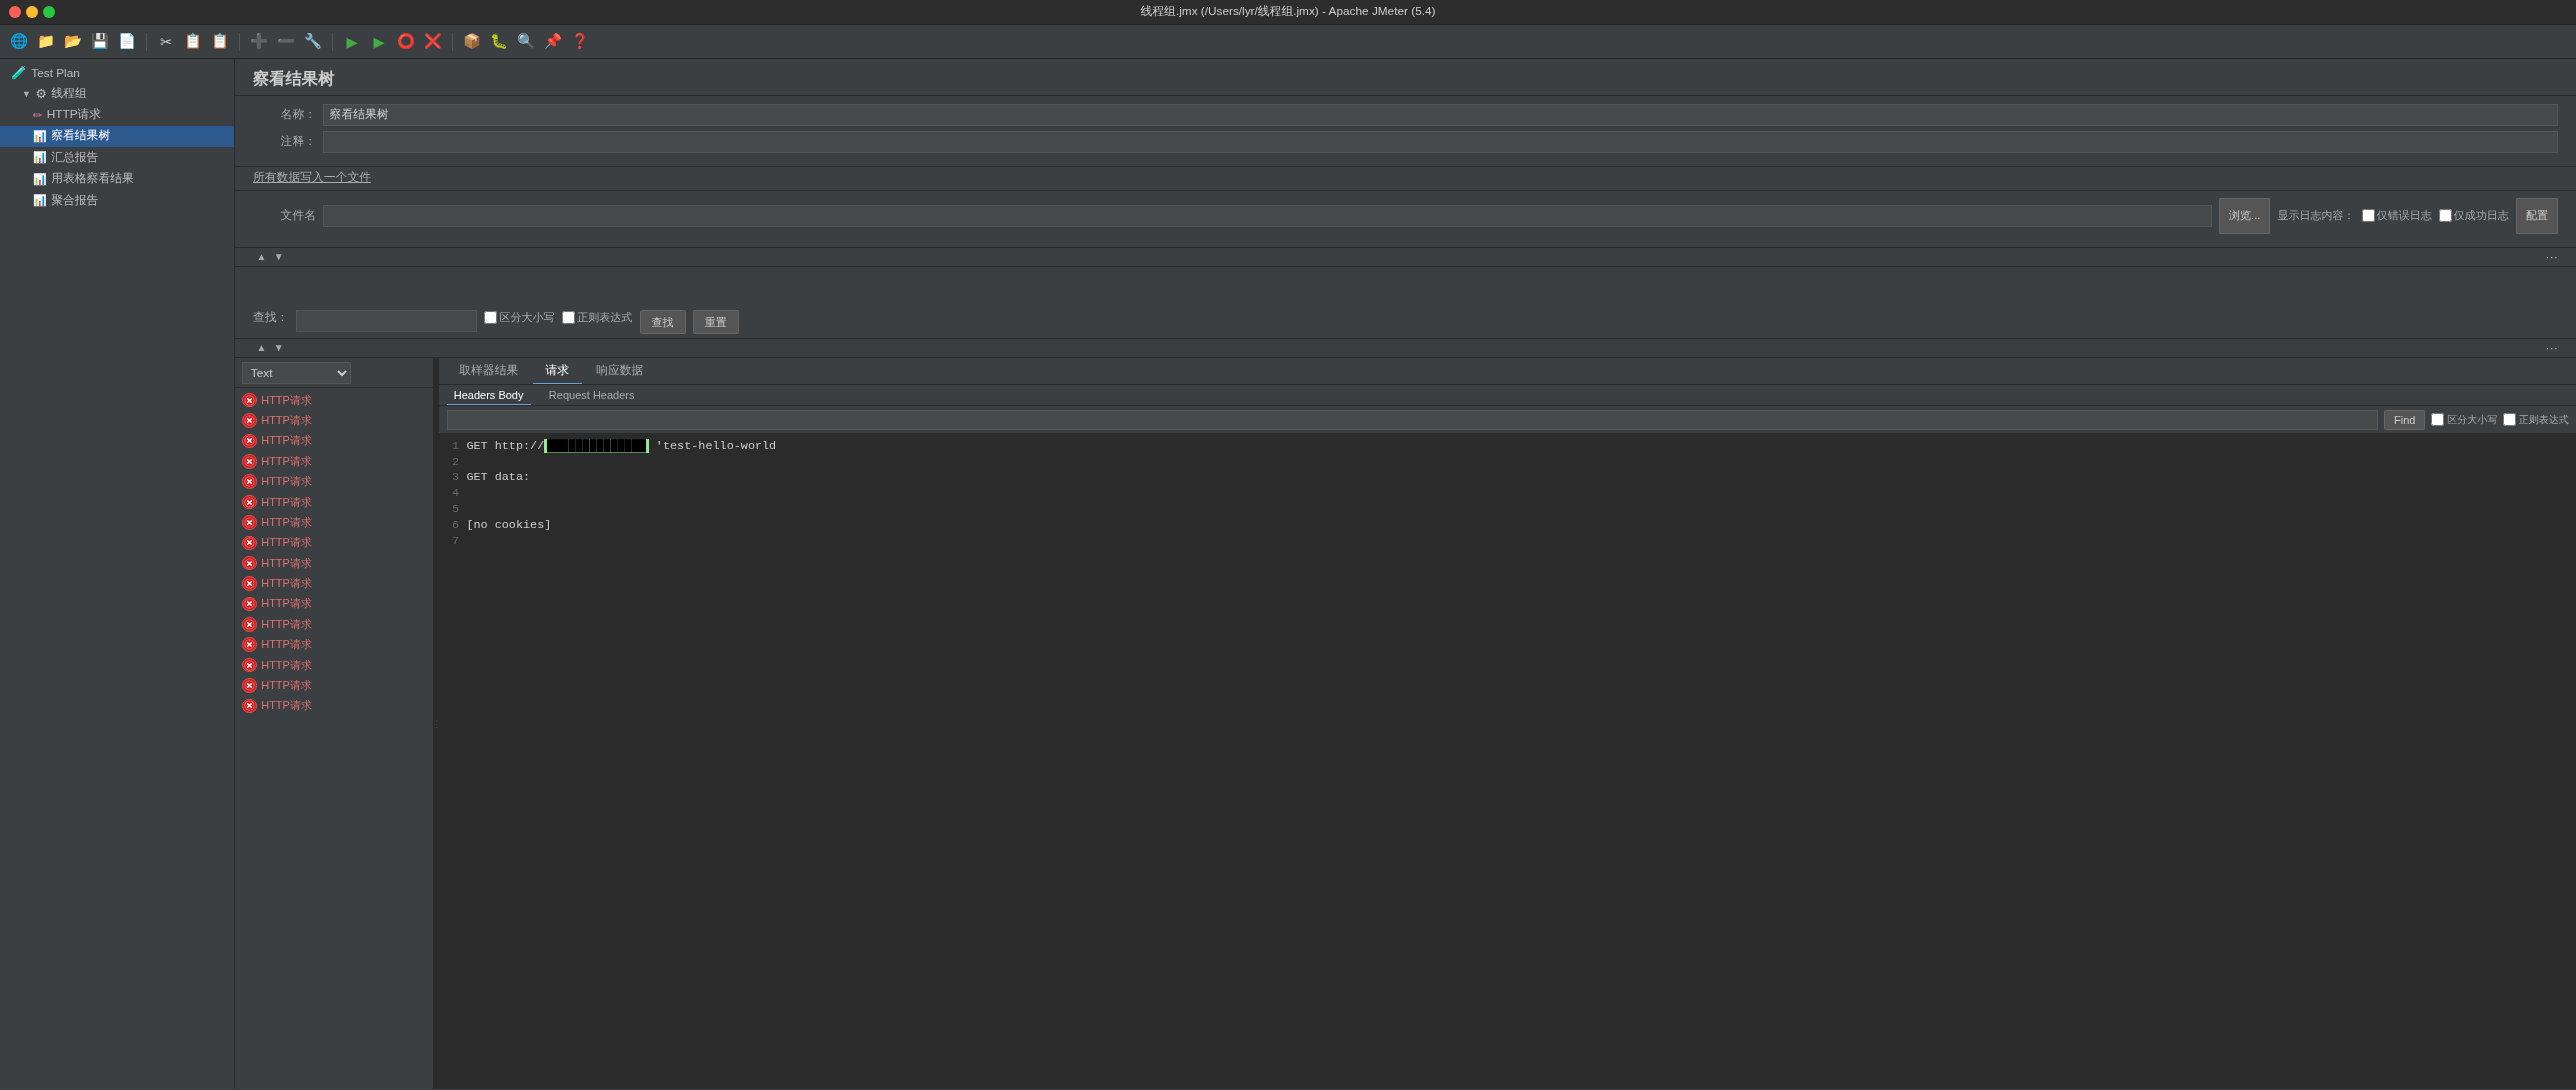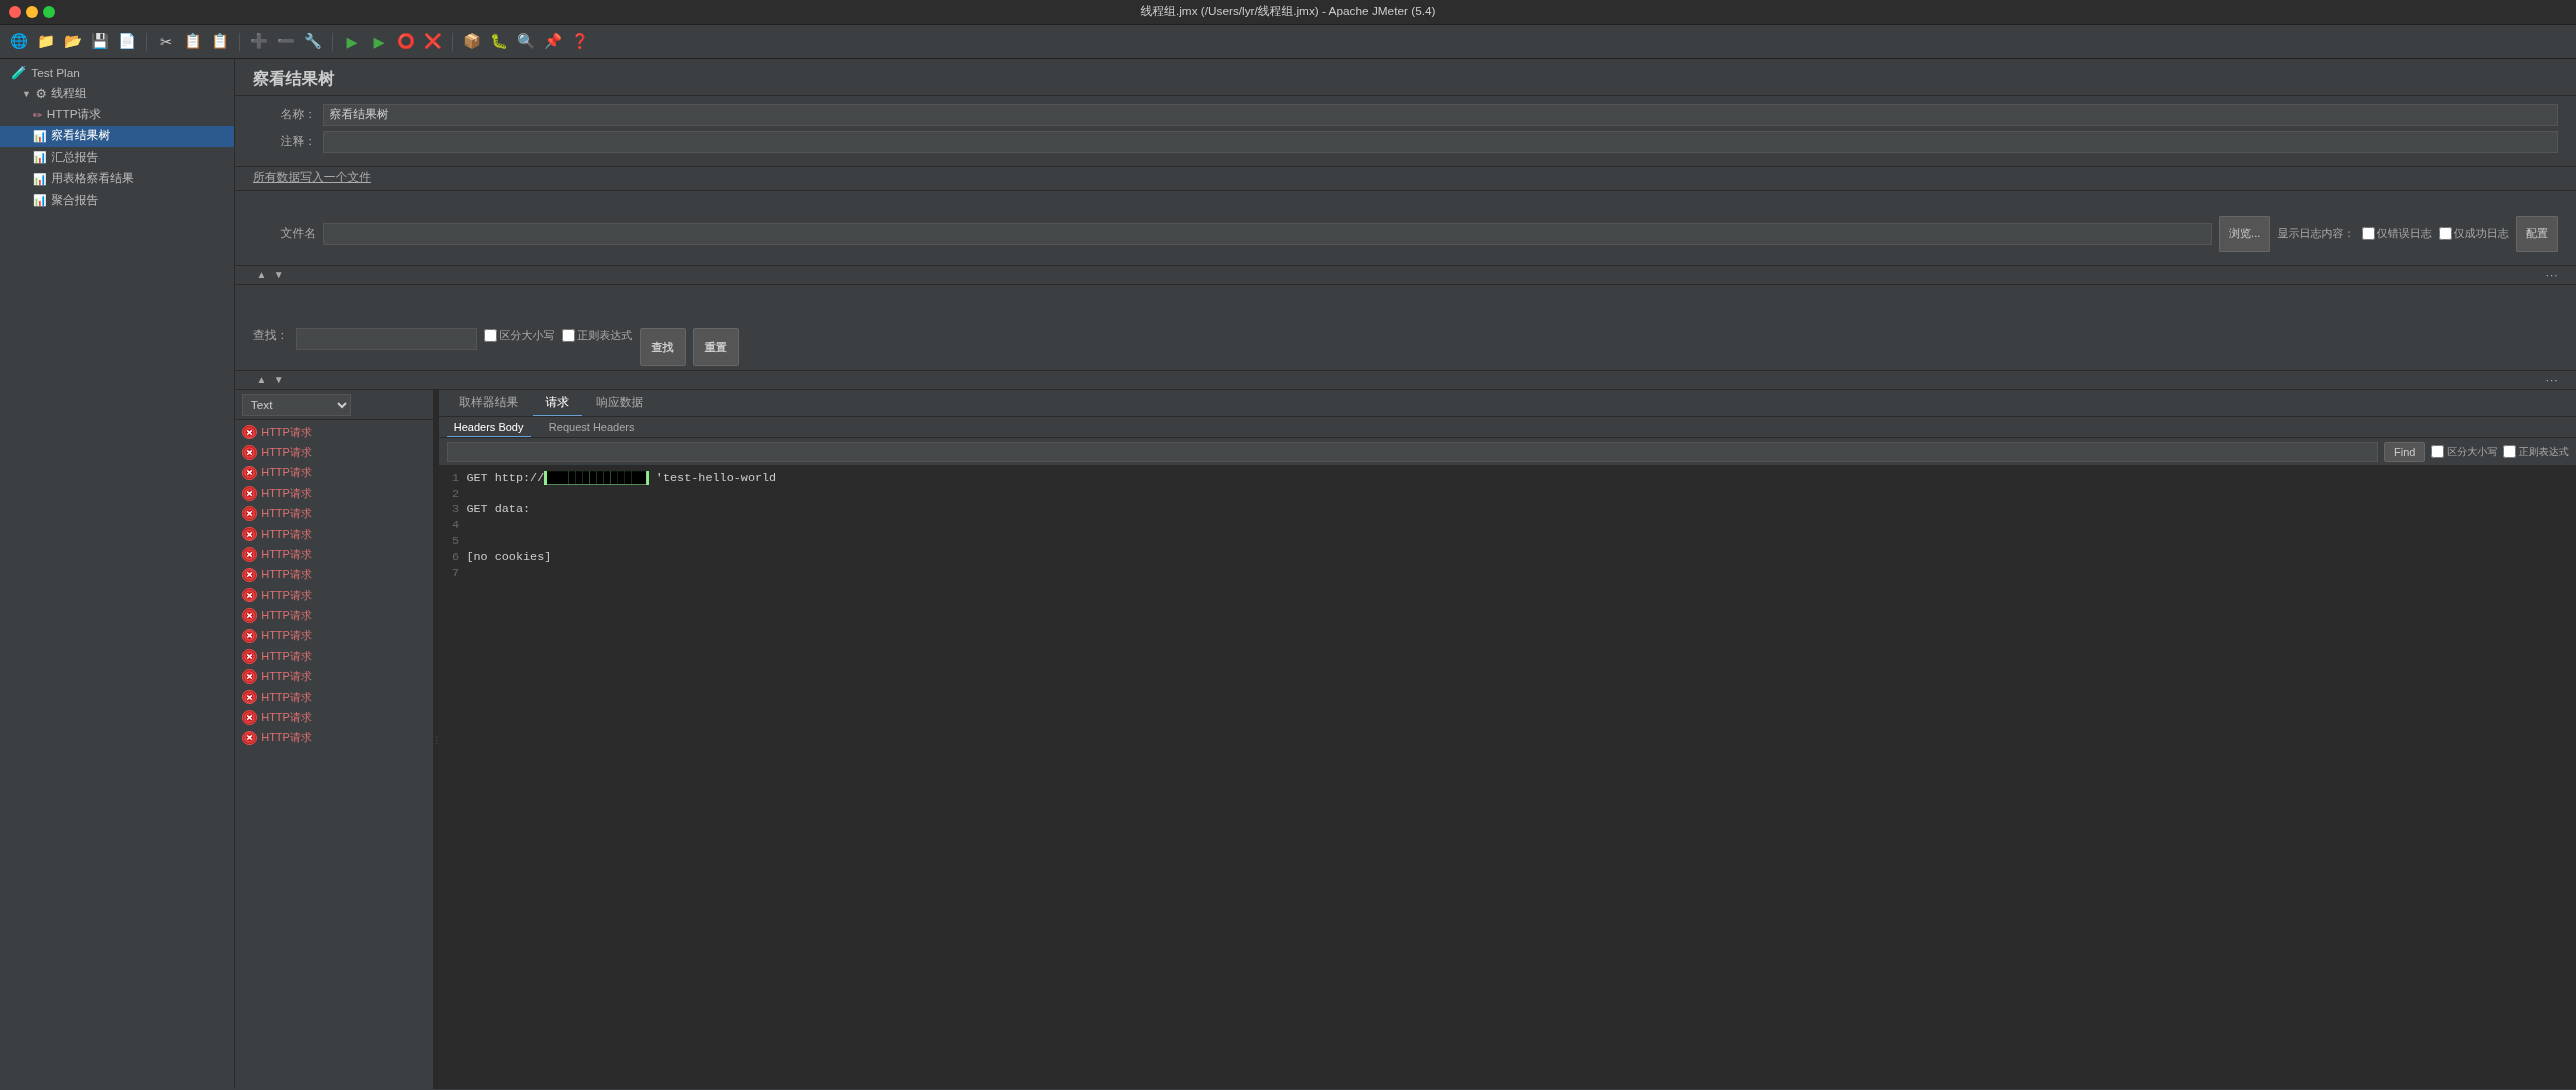--- a/index.html
+++ b/index.html
@@ -142,21 +142,20 @@
       height: 22px;
       padding: 0 5.4px;
       font-size: 11.8px;
       outline: none;
     }
 
     .file-row {
       display: flex;
       align-items: center;
       gap: 7.2px;
-      margin-top: 18px;
     }
     .file-input {
       flex: 1;
       background: #45494a;
       border: 0.9px solid #555;
       color: #ccc;
       height: 22px;
       padding: 0 5.4px;
       font-size: 11.8px;
       outline: none;
@@ -233,26 +232,25 @@
       display: flex;
       align-items: center;
       gap: 2.7px;
       font-size: 11px;
       color: #aaa;
     }
     .search-btn {
       background: #555;
       border: 0.9px solid #666;
       color: #ccc;
-      height: 38px;
+      height: 24px;
       padding: 0 11px;
       cursor: pointer;
       font-size: 11px;
       border-radius: 1.8px;
-      font-weight: bold;
     }
 
     
     .split-pane {
       display: flex;
       flex: 1;
       overflow: hidden;
     }
 
     

